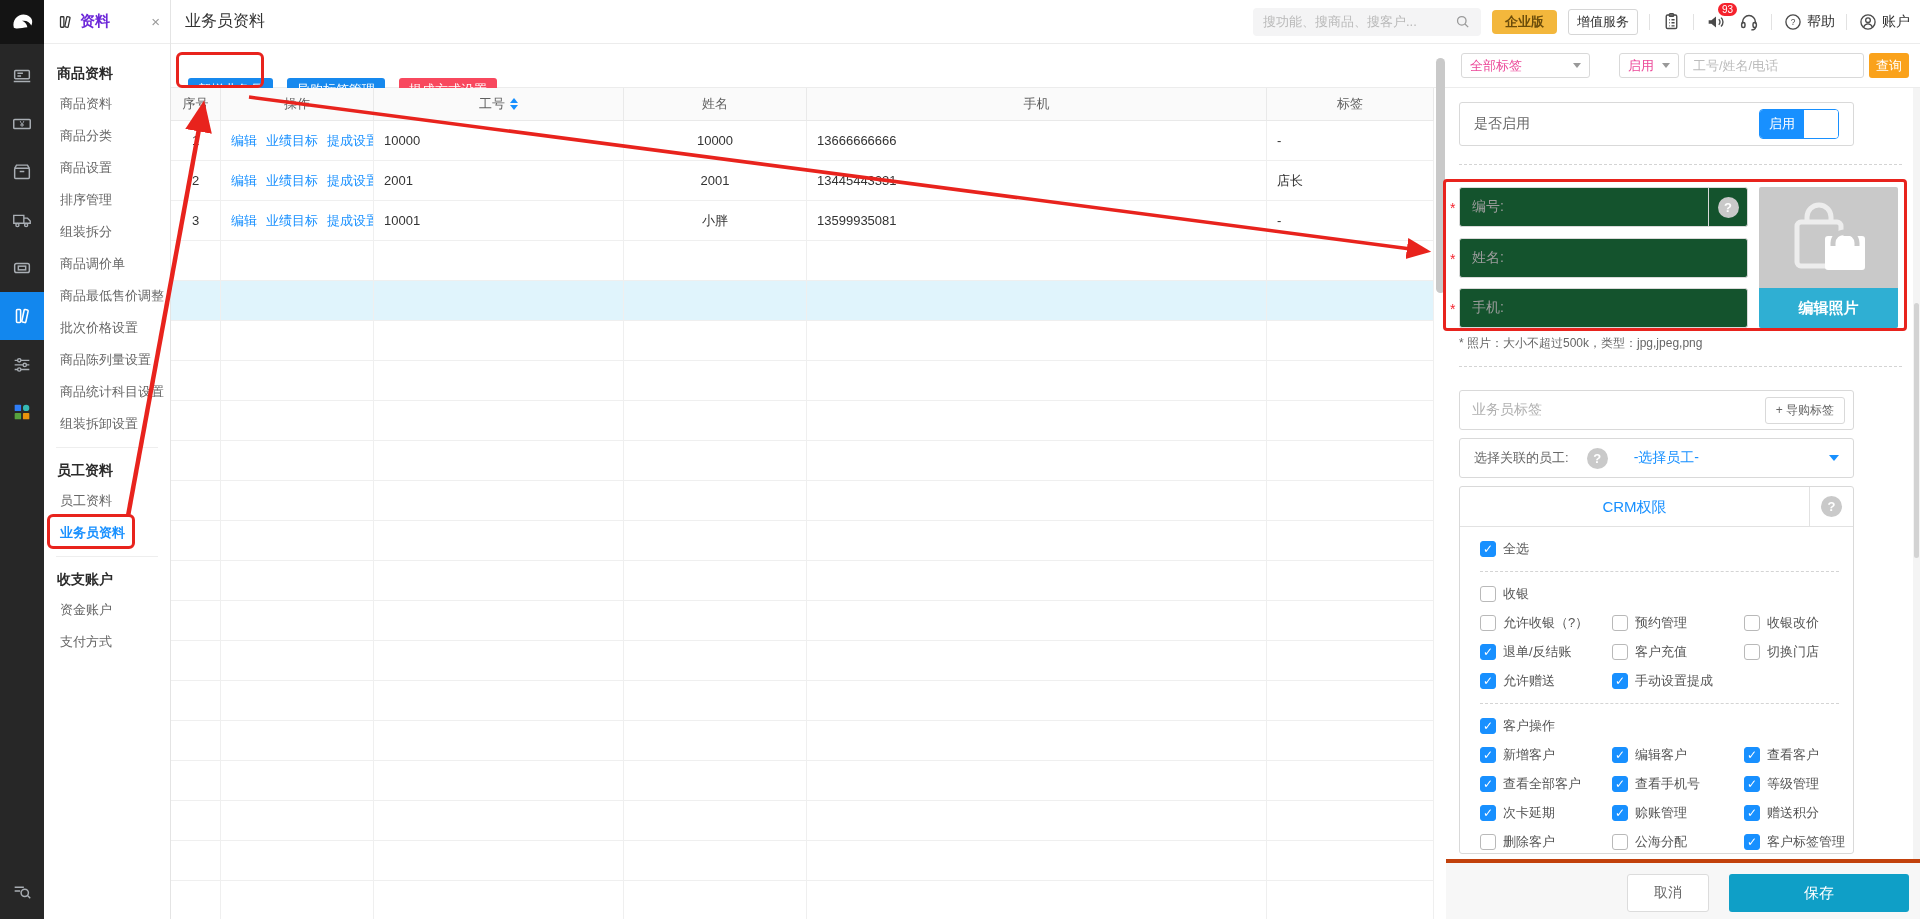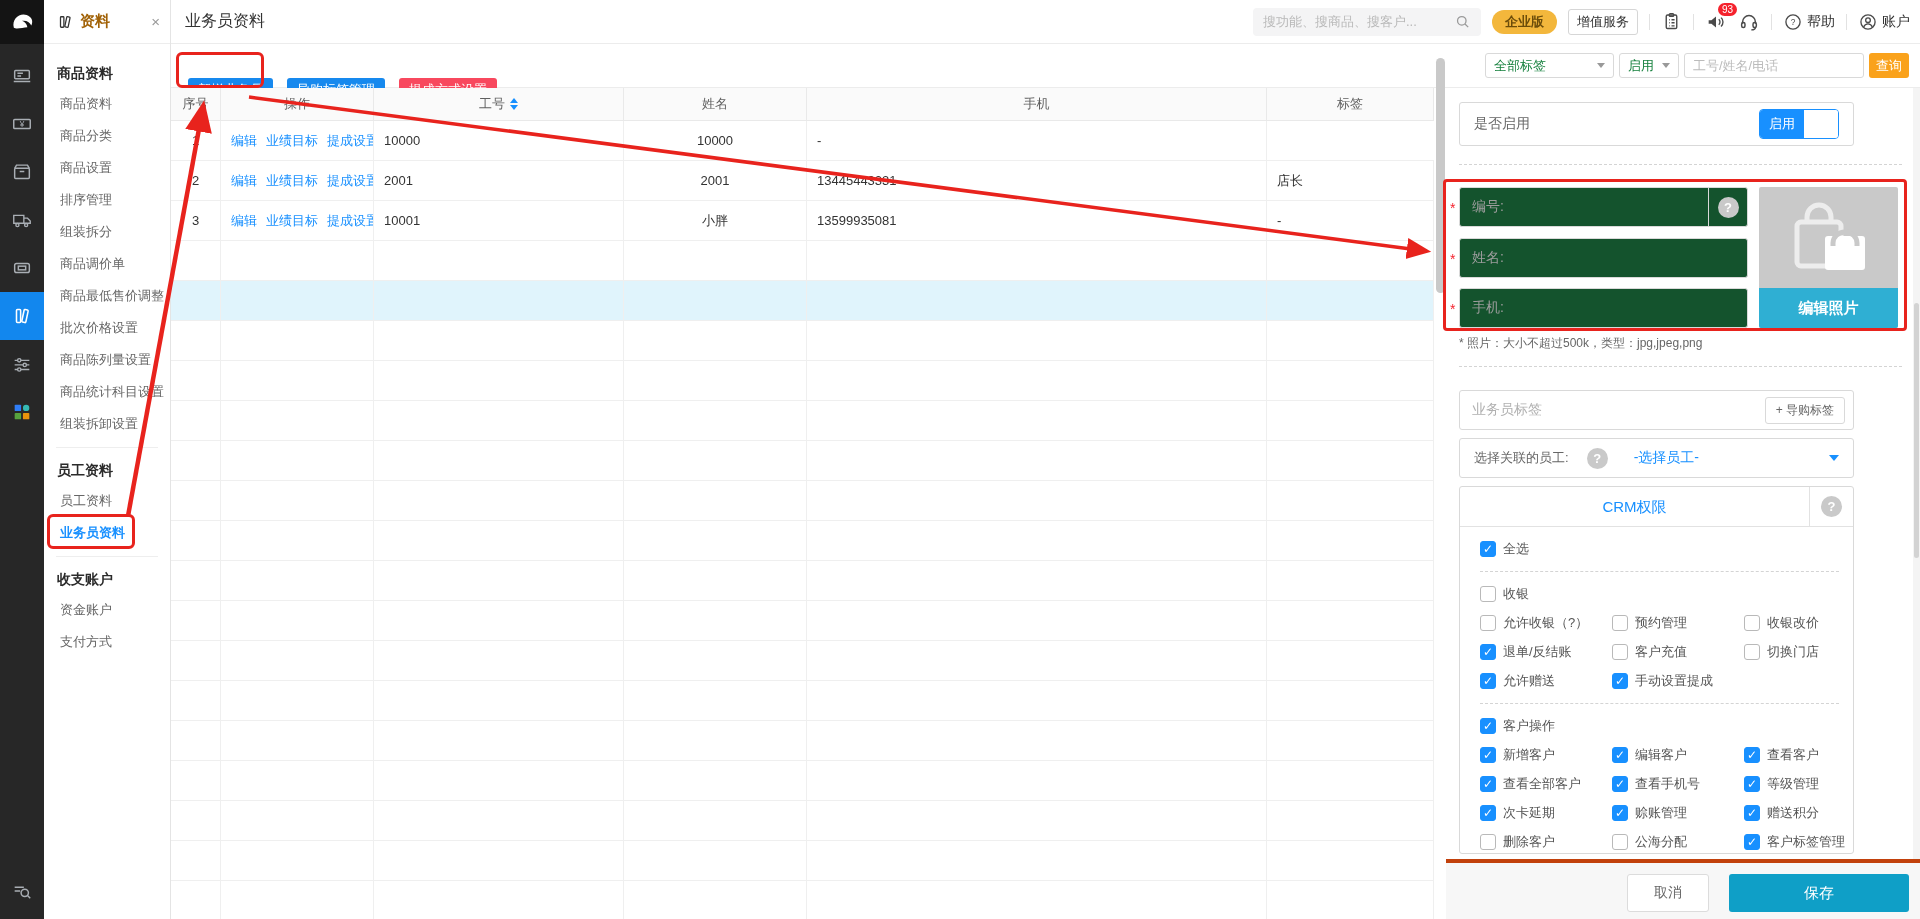--- a/index.html
+++ b/index.html
@@ -11,50 +11,50 @@
   .rail{ position:absolute; left:0; top:0; width:44px; height:100%; background:#272727; z-index:5;}
   .rail-logo{ height:44px; background:#141414; display:flex; align-items:center; justify-content:center;}
   .rail-icons{ padding-top:8px;}
   .rail-icon{ width:44px; height:48px; display:flex; align-items:center; justify-content:center; color:#a9aeb4; cursor:pointer;}
   .rail-icon.active{ background:#1287ee; color:#fff;}
   .rail-search{ position:absolute; bottom:8px; left:0; width:44px; height:40px; display:flex; align-items:center; justify-content:center; color:#a9aeb4;}
 
   
   .sidebar{ position:absolute; left:44px; top:0; width:127px; height:100%; background:#fff; border-right:1px solid #e4e4e4; z-index:4;}
   .sidebar-head{ height:44px; border-bottom:1px solid #ededed; display:flex; align-items:center; padding:0 10px 0 12px; gap:6px;}
-  .sidebar-title{ font-size:15px; font-weight:bold; color:#a16207;}
+  .sidebar-title{ font-size:15px; font-weight:bold; color:#6d28d9;}
   .sidebar-close{ margin-left:auto; color:#9a9a9a; font-size:15px; cursor:pointer;}
   .side-list{ padding-top:14px;}
   .sec-title{ height:30px; line-height:30px; padding-left:13px; font-size:14px; font-weight:bold; color:#2b2b2b;}
   .side-item{ height:32px; line-height:32px; padding-left:16px; font-size:13px; color:#666; cursor:pointer; white-space:nowrap;}
   .side-item.active{ color:#1890ff; font-weight:bold;}
   .side-divider{ border-top:1px solid #eee; margin:7px 12px;}
 
   
   .main{ position:absolute; left:171px; top:0; right:0; height:100%;}
   .titlebar{ height:44px; border-bottom:1px solid #ececec; display:flex; align-items:center; padding:0 10px 0 14px; background:#fff;}
   .page-title{ font-size:16px; color:#333;}
   .tb-right{ margin-left:auto; display:flex; align-items:center; gap:11px;}
   .searchbox{ width:228px; height:28px; background:#f4f4f5; border-radius:4px; display:flex; align-items:center; padding:0 10px; color:#b9b9b9; font-size:13px; cursor:text;}
   .searchbox .mag{ margin-left:auto; color:#9a9a9a; display:flex;}
-  .badge-edition{ height:24px; padding:0 13px; background:#f3b73c; border-radius:12px; font-size:13px; color:#6b4c0a; display:flex; align-items:center; font-weight:bold; cursor:pointer;}
+  .badge-edition{ height:24px; padding:0 13px; background:#f3b73c; border-radius:4px; font-size:13px; color:#6b4c0a; display:flex; align-items:center; font-weight:bold; cursor:pointer;}
   .btn-vas{ height:26px; padding:0 8px; border:1px solid #d6d6d6; border-radius:3px; font-size:13px; color:#333; display:flex; align-items:center; background:#fff; cursor:pointer;}
   .tb-divider{ width:1px; height:16px; background:#e2e2e2;}
   .tb-icon{ color:#4a4a4a; display:flex; cursor:pointer;}
   .speaker-wrap{ position:relative;}
   .notif-badge{ position:absolute; top:-10px; left:11px; background:#f5222d; color:#fff; font-size:10px; height:17px; min-width:17px; padding:0 4px; border-radius:9px; display:flex; align-items:center; justify-content:center; border:2px solid #fff;}
   .tb-item{ display:flex; align-items:center; gap:4px; font-size:14px; color:#333; cursor:pointer;}
 
   
   .toolbar{ height:44px; display:flex; align-items:center; padding:0 11px 0 17px; border-bottom:1px solid #ececec; background:#fff;}
   .btn{ height:24px; padding:0 10px; border-radius:3px; font-size:13px; color:#fff; display:flex; align-items:center; border:none; cursor:pointer; margin-right:14px;margin-top:48px;}
   .btn-blue{ background:#1789ee;}
   .btn-red{ background:#f8485e;}
   .filters{ margin-left:auto; display:flex; align-items:center; gap:5px;}
-  .select{ height:25px; border:1px solid #d9d9d9; border-radius:3px; display:flex; align-items:center; padding:0 8px; font-size:13px; color:#15803d; background:#fff; cursor:pointer;}
+  .select{ height:25px; border:1px solid #d9d9d9; border-radius:3px; display:flex; align-items:center; padding:0 8px; font-size:13px; color:#ec4899; background:#fff; cursor:pointer;margin-left:24px;}
   .select .caret{ margin-left:auto; width:0; height:0; border:4px solid transparent; border-top:5px solid #999; margin-top:4px;}
   .sel-tag{ width:129px;} .sel-status{ width:60px;}
   .input-kw{ width:180px; height:25px; border:1px solid #d9d9d9; border-radius:3px; padding:0 8px; font-size:13px; color:#333; outline:none;}
   .input-kw::placeholder{ color:#bbb;}
   .btn-query{ width:40px; height:25px; background:#faa21b; color:#fff; border-radius:3px; font-size:13px; border:none; cursor:pointer;}
 
   
   .table-wrap{ position:absolute; left:0; top:88px; width:1263px; bottom:0; overflow:hidden; font-size:13px; color:#555; background:#fff;}
   .grid6{ display:grid; grid-template-columns:50px 153px 250px 183px 460px 167px;}
   .t-header{ height:33px; background:#fafafa; border-bottom:1px solid #e9e9e9; color:#5f5f5f;}
@@ -333,20 +333,21 @@
       <div id="t-body">
           <div class="t-row grid6">
             <div class="cell c-center">1</div>
             <div class="cell ">
               <span class="link">编辑</span>
               <span class="link">业绩目标</span>
               <span class="link">提成设置</span>
             </div>
             <div class="cell ">10000</div>
             <div class="cell c-center">10000</div>
+            <div class="cell ">13666666666</div>
             <div class="cell ">-</div>
           </div>
           <div class="t-row grid6">
             <div class="cell c-center">2</div>
             <div class="cell ">
               <span class="link">编辑</span>
               <span class="link">业绩目标</span>
               <span class="link">提成设置</span>
             </div>
             <div class="cell ">2001</div>

